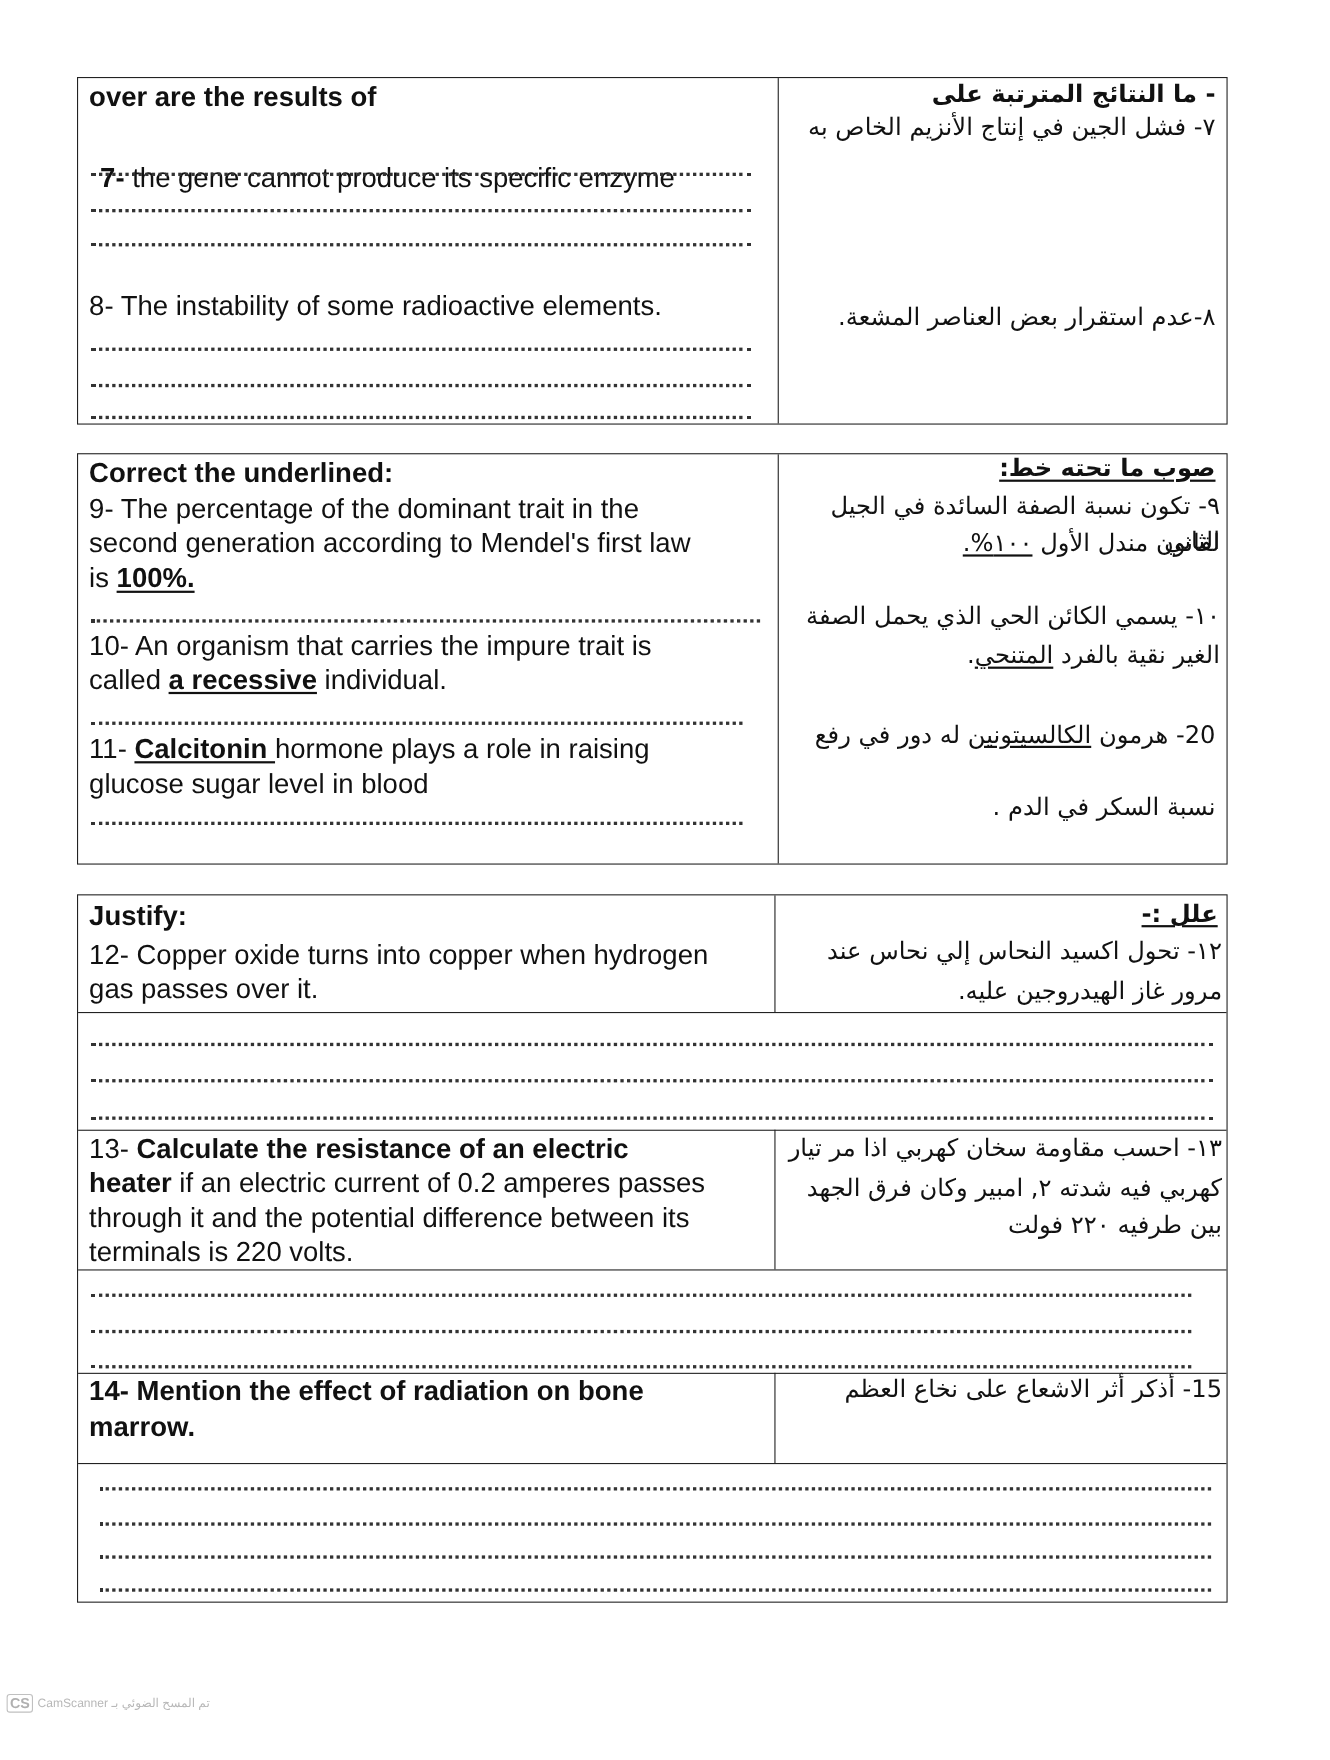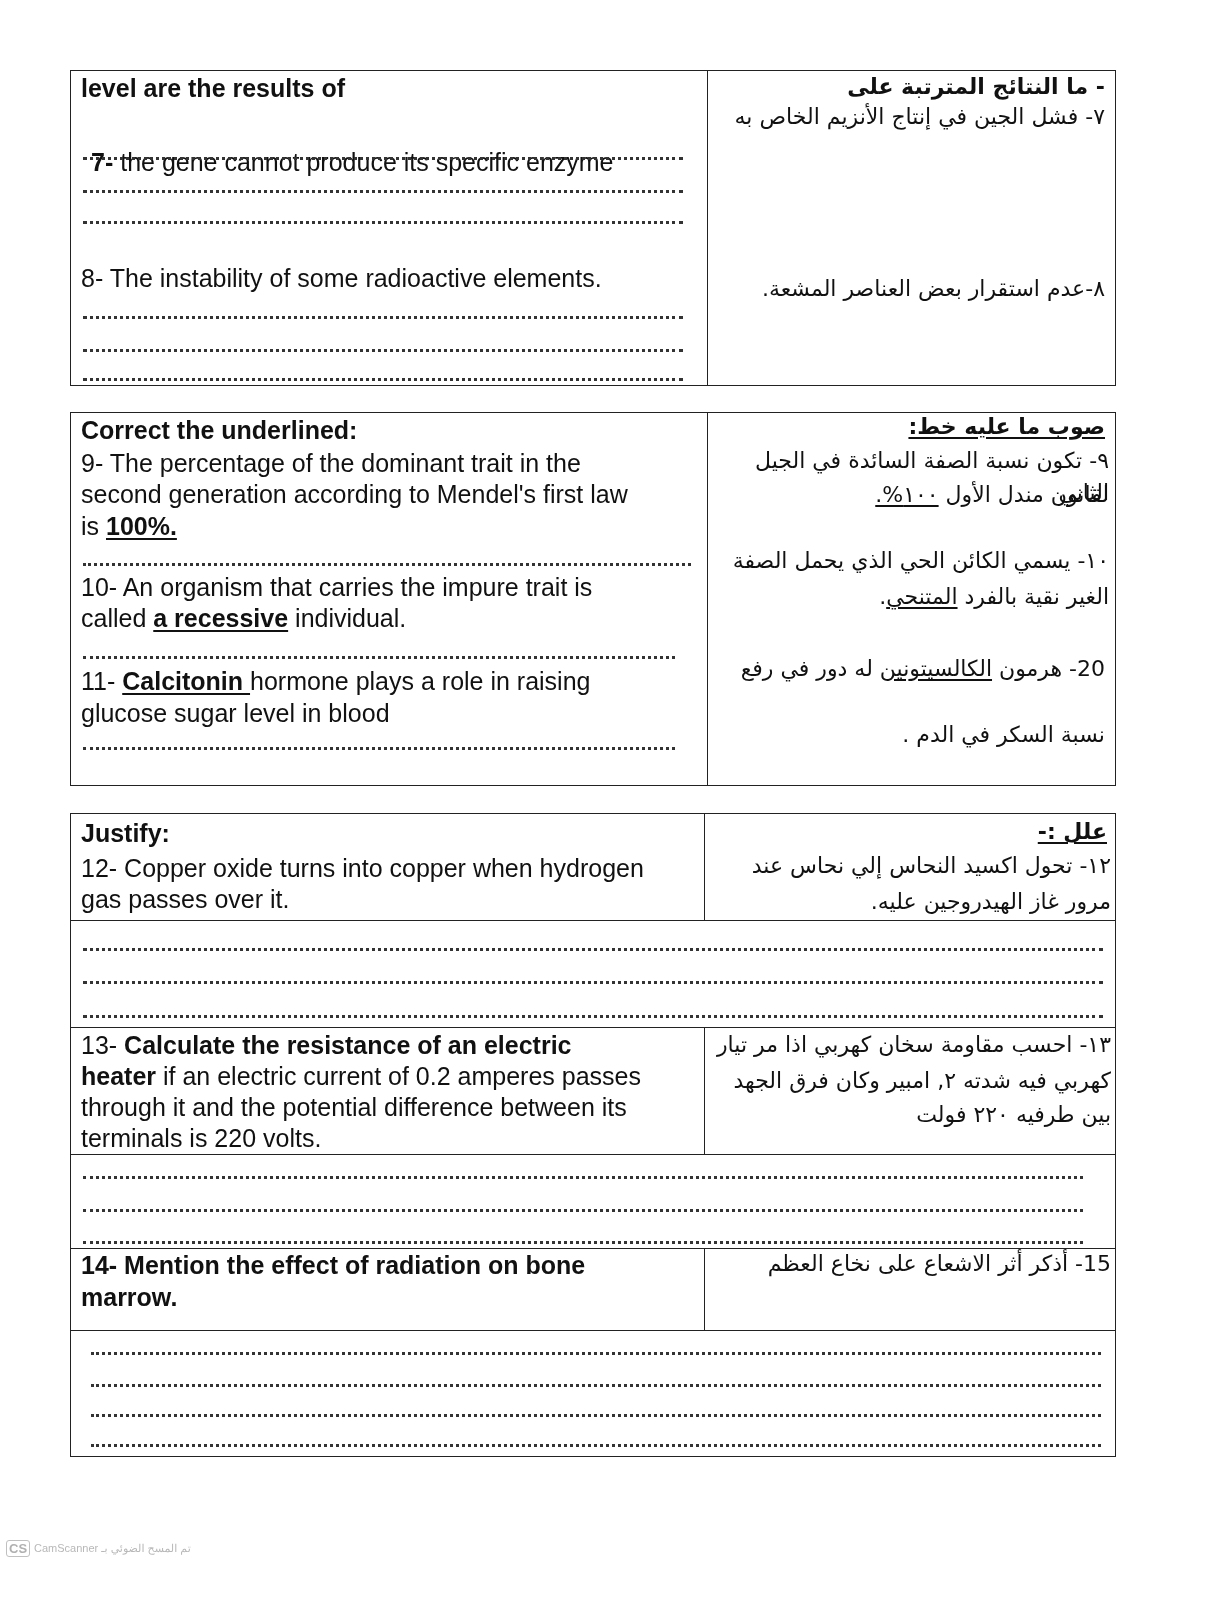--- a/index.html
+++ b/index.html
@@ -15,21 +15,21 @@
     .head { font-weight: bold; }
     .footer { position: absolute; left: 6px; top: 1540px; display: flex; align-items: center; gap: 4px; color: #b8b8b8; font-size: 11px; }
     .cs-logo { border: 1.5px solid #c0c0c0; border-radius: 3px; padding: 0 2px; font-weight: bold; font-size: 13px; color: #b0b0b0; }
   </style>
 </head>
 <body>
 
 <div class="box" style="left:70px; top:70px; width:1046px; height:316px;">
   <div class="col-divider" style="left:636px;"></div>
 
-  <div class="en head" style="left:10px; top:2px;">level are the results of</div>
+  <div class="en head" style="left:10px; top:2px;">over are the results of</div>
   <div class="en" style="left:20px; top:34px;margin-top:42px;">
     <span class="bold">7-</span><span> the gene cannot produce its specific enzyme</span>
   </div>
   <div class="dots" style="left:12px; width:600px; top:86px;"></div>
   <div class="dots" style="left:12px; width:600px; top:119px;"></div>
   <div class="dots" style="left:12px; width:600px; top:150px;"></div>
 
   <div class="en" style="left:10px; top:192px;">8- The instability of some radioactive elements.</div>
   <div class="dots" style="left:12px; width:600px; top:245px;"></div>
   <div class="dots" style="left:12px; width:600px; top:278px;"></div>
@@ -56,21 +56,21 @@
     <span>called </span><span class="bold u">a recessive</span><span> individual.</span>
   </div>
   <div class="dots" style="left:12px; width:592px; top:243px;"></div>
 
   <div class="en" style="left:10px; top:253px;">
     <span>11- </span><span class="bold u">Calcitonin </span><span>hormone plays a role in raising</span>
   </div>
   <div class="en" style="left:10px; top:285px;">glucose sugar level in blood</div>
   <div class="dots" style="left:12px; width:592px; top:334px;"></div>
 
-  <div class="ar head u" style="right:10px; top:-2px; width:390px; text-align:right;">صوب ما عليه خط:</div>
+  <div class="ar head u" style="right:10px; top:-2px; width:390px; text-align:right;">صوب ما تحته خط:</div>
   <div class="ar" style="right:6px; top:32px; width:400px;">٩- تكون نسبة الصفة السائدة في الجيل الثاني</div>
   <div class="ar" style="right:6px; top:66px; width:400px;">
     <span>لقانون مندل الأول </span><span class="u">١٠٠%.</span>
   </div>
   <div class="ar" style="right:6px; top:132px; width:400px;">١٠- يسمي الكائن الحي الذي يحمل الصفة</div>
   <div class="ar" style="right:6px; top:168px; width:400px;">
     <span>الغير نقية بالفرد </span><span class="u">المتنحي</span><span>.</span>
   </div>
   <div class="ar" style="right:10px; top:240px; width:400px;">
     <span>20- هرمون </span><span class="u">الكالسيتونين</span><span> له دور في رفع</span>

